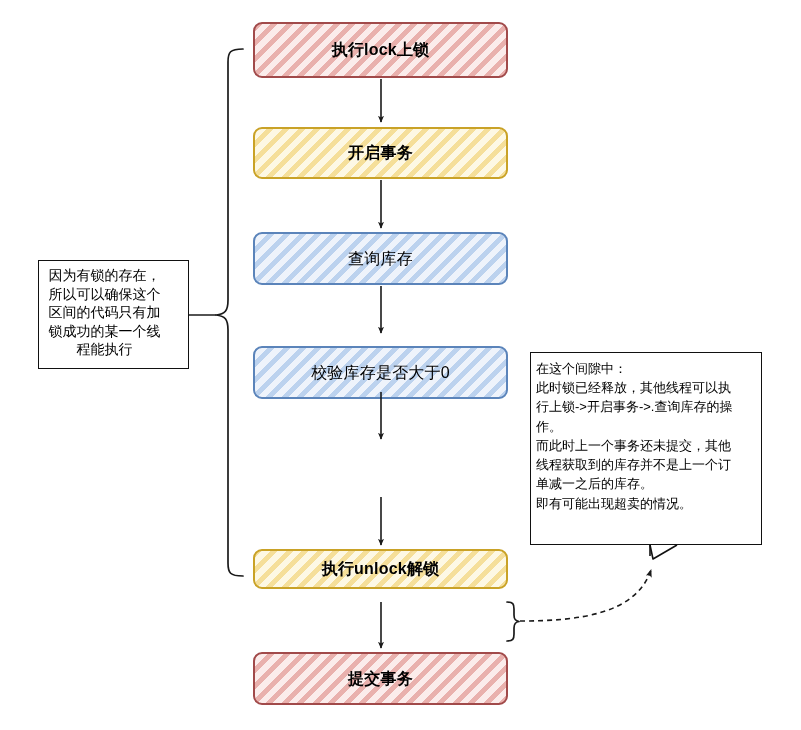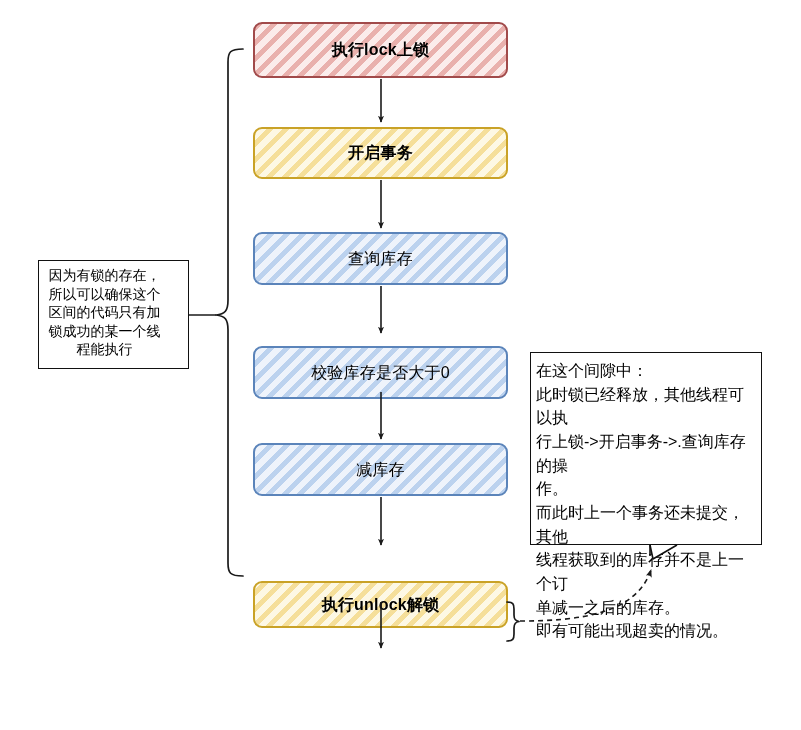--- a/index.html
+++ b/index.html
@@ -126,21 +126,21 @@
     font-size: 14px;
     line-height: 1.33;
   }
   #note-right {
     left: 530px;
     top: 352px;
     width: 232px;
     height: 193px;
     padding: 6px 4px 0 5px;
     text-align: left;
-    font-size: 16px;
+    font-size: 13px;
     line-height: 1.48;
   }
 
   
   #overlay {
     position: absolute;
     left: 0; top: 0;
     width: 801px; height: 730px;
     pointer-events: none;
   }
@@ -159,28 +159,28 @@
   </div>
 
   <div class="node blue" id="node-query-stock" style="top:232px;height:53px;">
     <span class="node-label">查询库存</span>
   </div>
 
   <div class="node blue" id="node-check-stock" style="top:338px;height:53px;margin-top:8px;">
     <span class="node-label">校验库存是否大于0</span>
   </div>
 
-  <div class="node blue" id="node-decrease-stock" style="top:443px;height:53px;">
-    <span class="node-label">减库存</span>
-  </div>
-
-  <div class="node yellow" id="node-unlock" style="top:549px;height:47px;margin-top:32px;">
+
+  <div class="node yellow" id="node-unlock" style="top:549px;height:40px;">
     <span class="node-label">执行unlock解锁</span>
   </div>
 
+  <div class="node red" id="node-commit-tx" style="top:652px;height:53px;">
+    <span class="node-label">提交事务</span>
+  </div>
 
   <div class="note" id="note-left">因为有锁的存在，
 所以可以确保这个
 区间的代码只有加
 锁成功的某一个线
 程能执行</div>
 
   <div class="note" id="note-right">在这个间隙中：
 此时锁已经释放，其他线程可以执
 行上锁-&gt;开启事务-&gt;.查询库存的操

